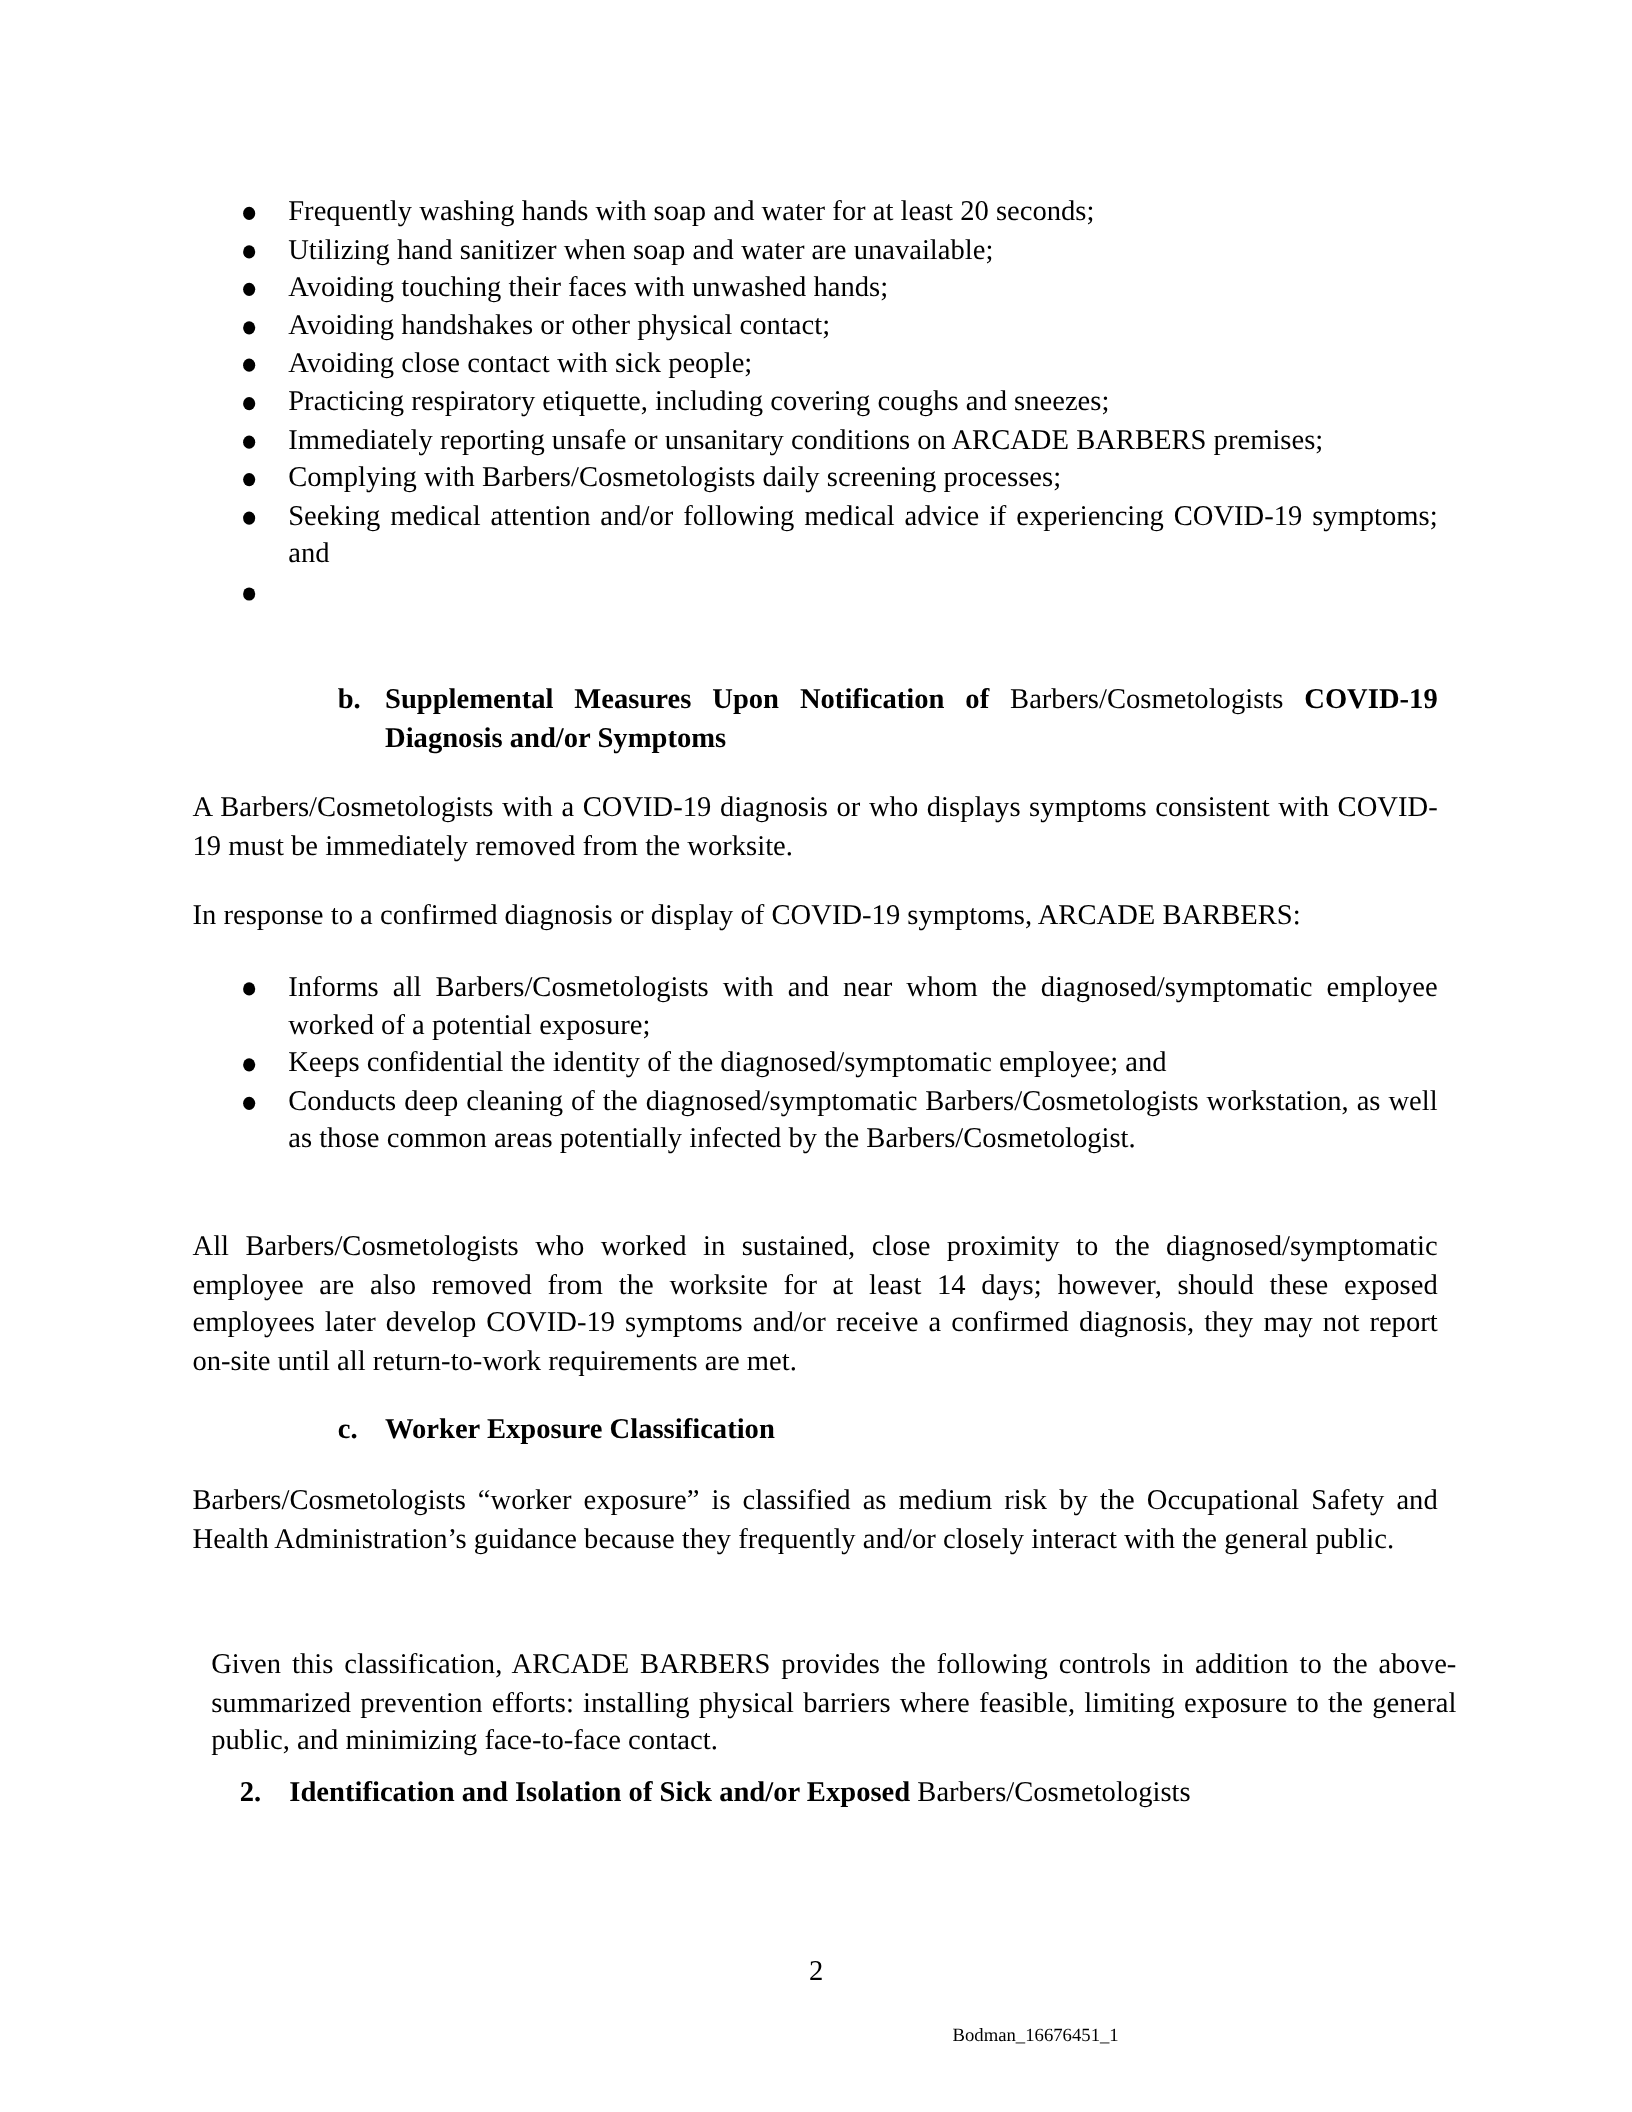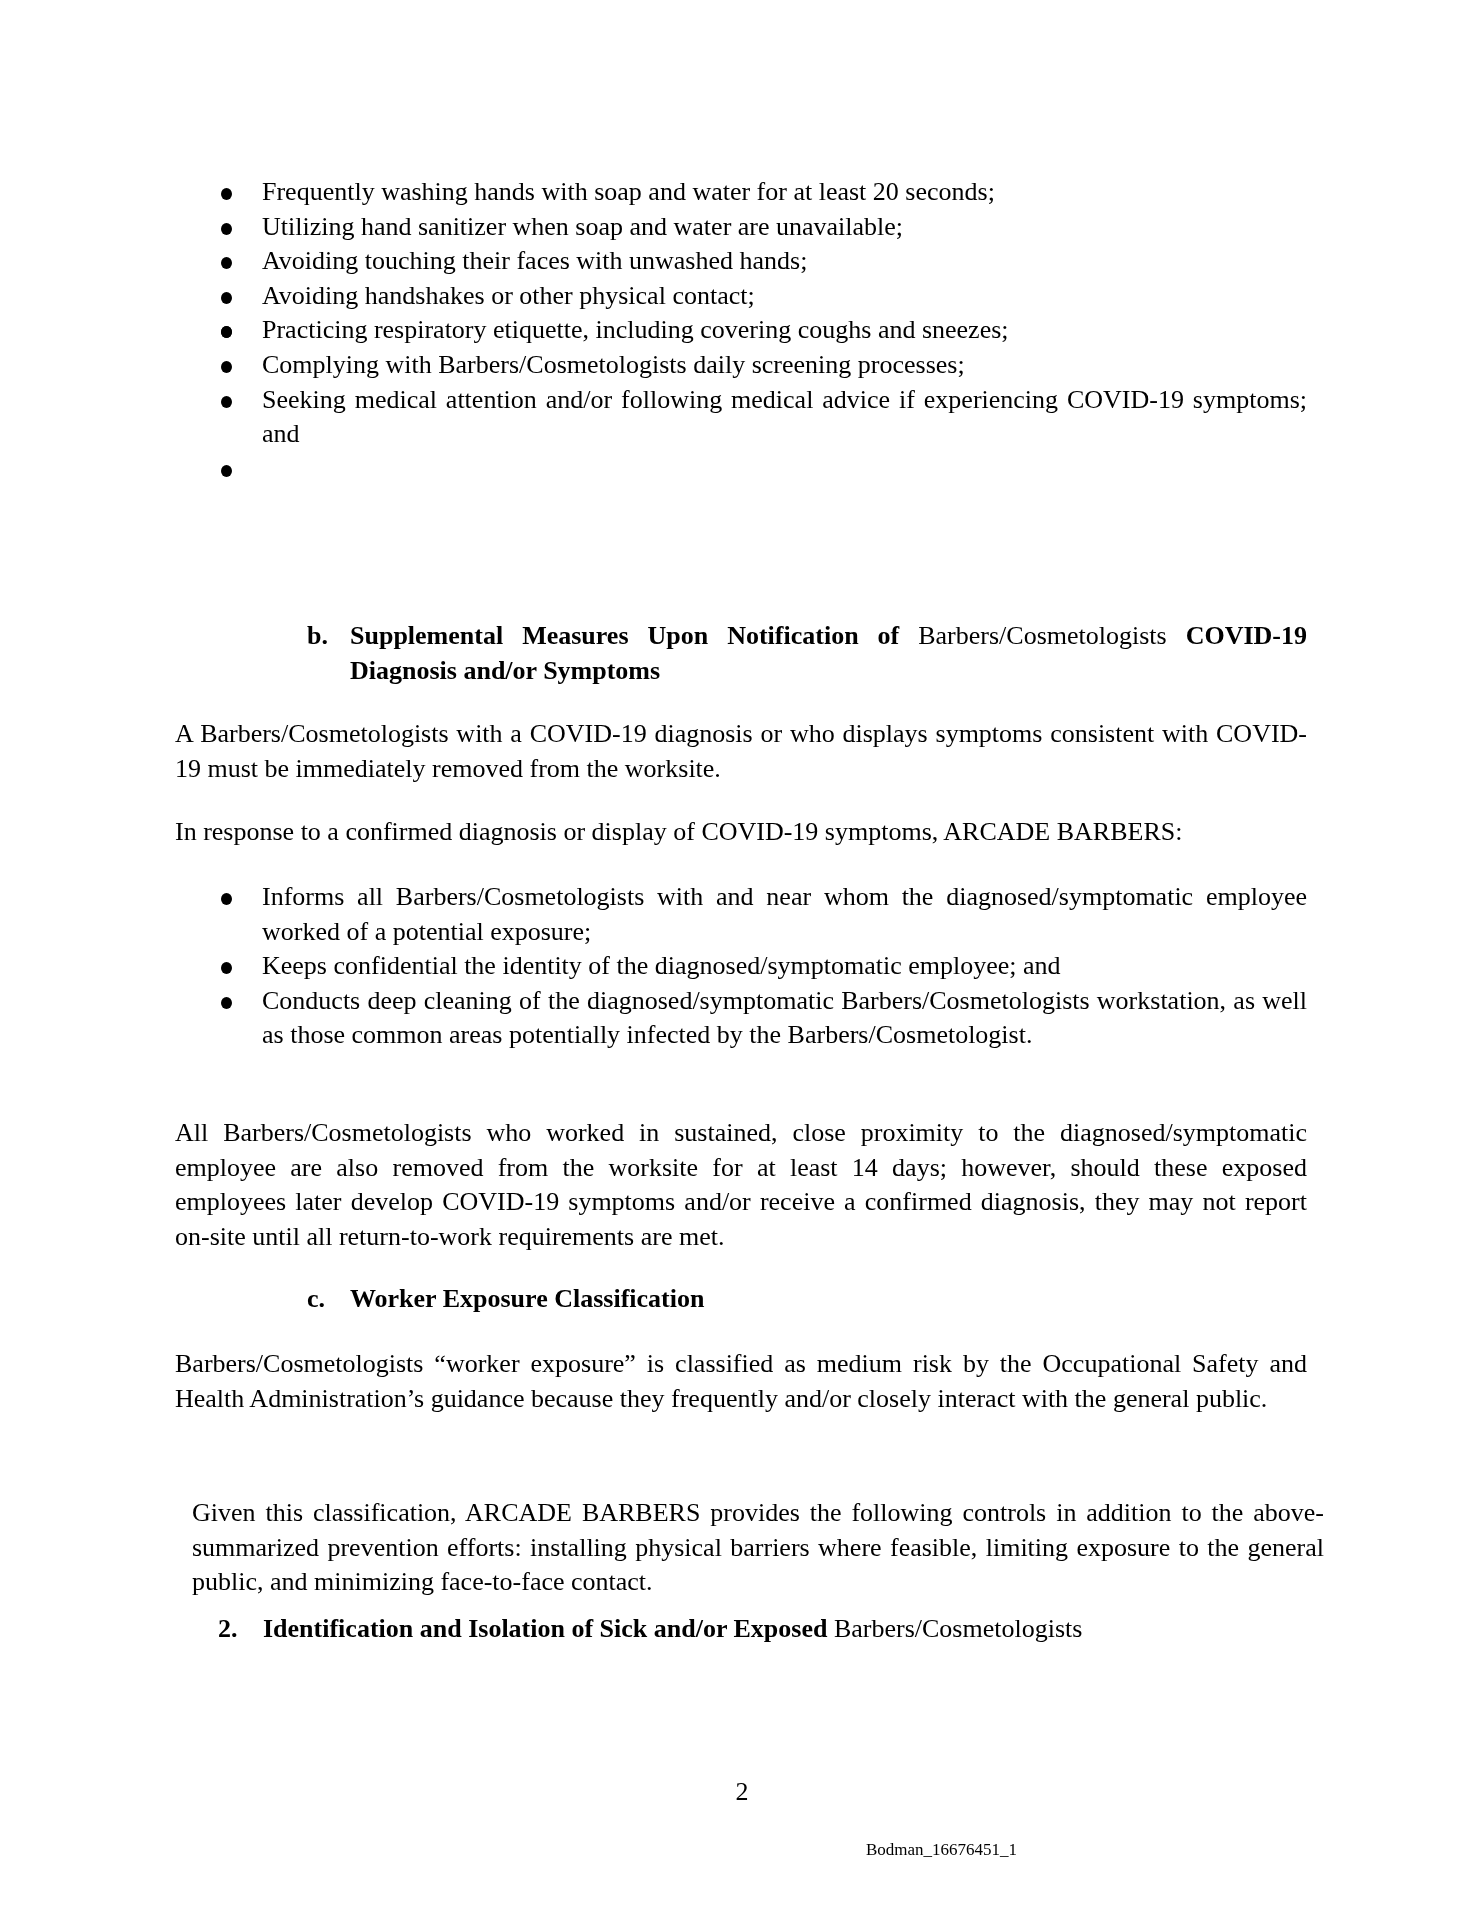--- a/index.html
+++ b/index.html
@@ -32,22 +32,23 @@
 </head>
 <body>
 
 <div class="page">
 
   <ul class="bullets" style="top:175px;">
     <li><span class="dot"></span><span>Frequently washing hands with soap and water for at least 20 seconds;</span></li>
     <li><span class="dot"></span><span>Utilizing hand sanitizer when soap and water are unavailable;</span></li>
     <li><span class="dot"></span><span>Avoiding touching their faces with unwashed hands;</span></li>
     <li><span class="dot"></span><span>Avoiding handshakes or other physical contact;</span></li>
-    <li><span class="dot"></span></li>
+    <li><span class="dot"></span><span>Avoiding close contact with sick people;</span></li>
     <li><span class="dot"></span><span>Practicing respiratory etiquette, including covering coughs and sneezes;</span></li>
+    <li><span class="dot"></span><span>Immediately reporting unsafe or unsanitary conditions on ARCADE BARBERS premises;</span></li>
     <li><span class="dot"></span><span>Complying with Barbers/Cosmetologists daily screening processes;</span></li>
     <li><span class="dot"></span><span>Seeking medical attention and/or following medical advice if experiencing COVID-19 symptoms; and</span></li>
     <li><span class="dot"></span></li>
   </ul>
 
   <div class="subhead" style="top:619px;">
     <span class="letter">b.</span>
     <span class="body"><b>Supplemental Measures Upon Notification of</b> <span>Barbers/Cosmetologists</span> <b>COVID-19 Diagnosis and/or Symptoms</b></span>
   </div>
 

